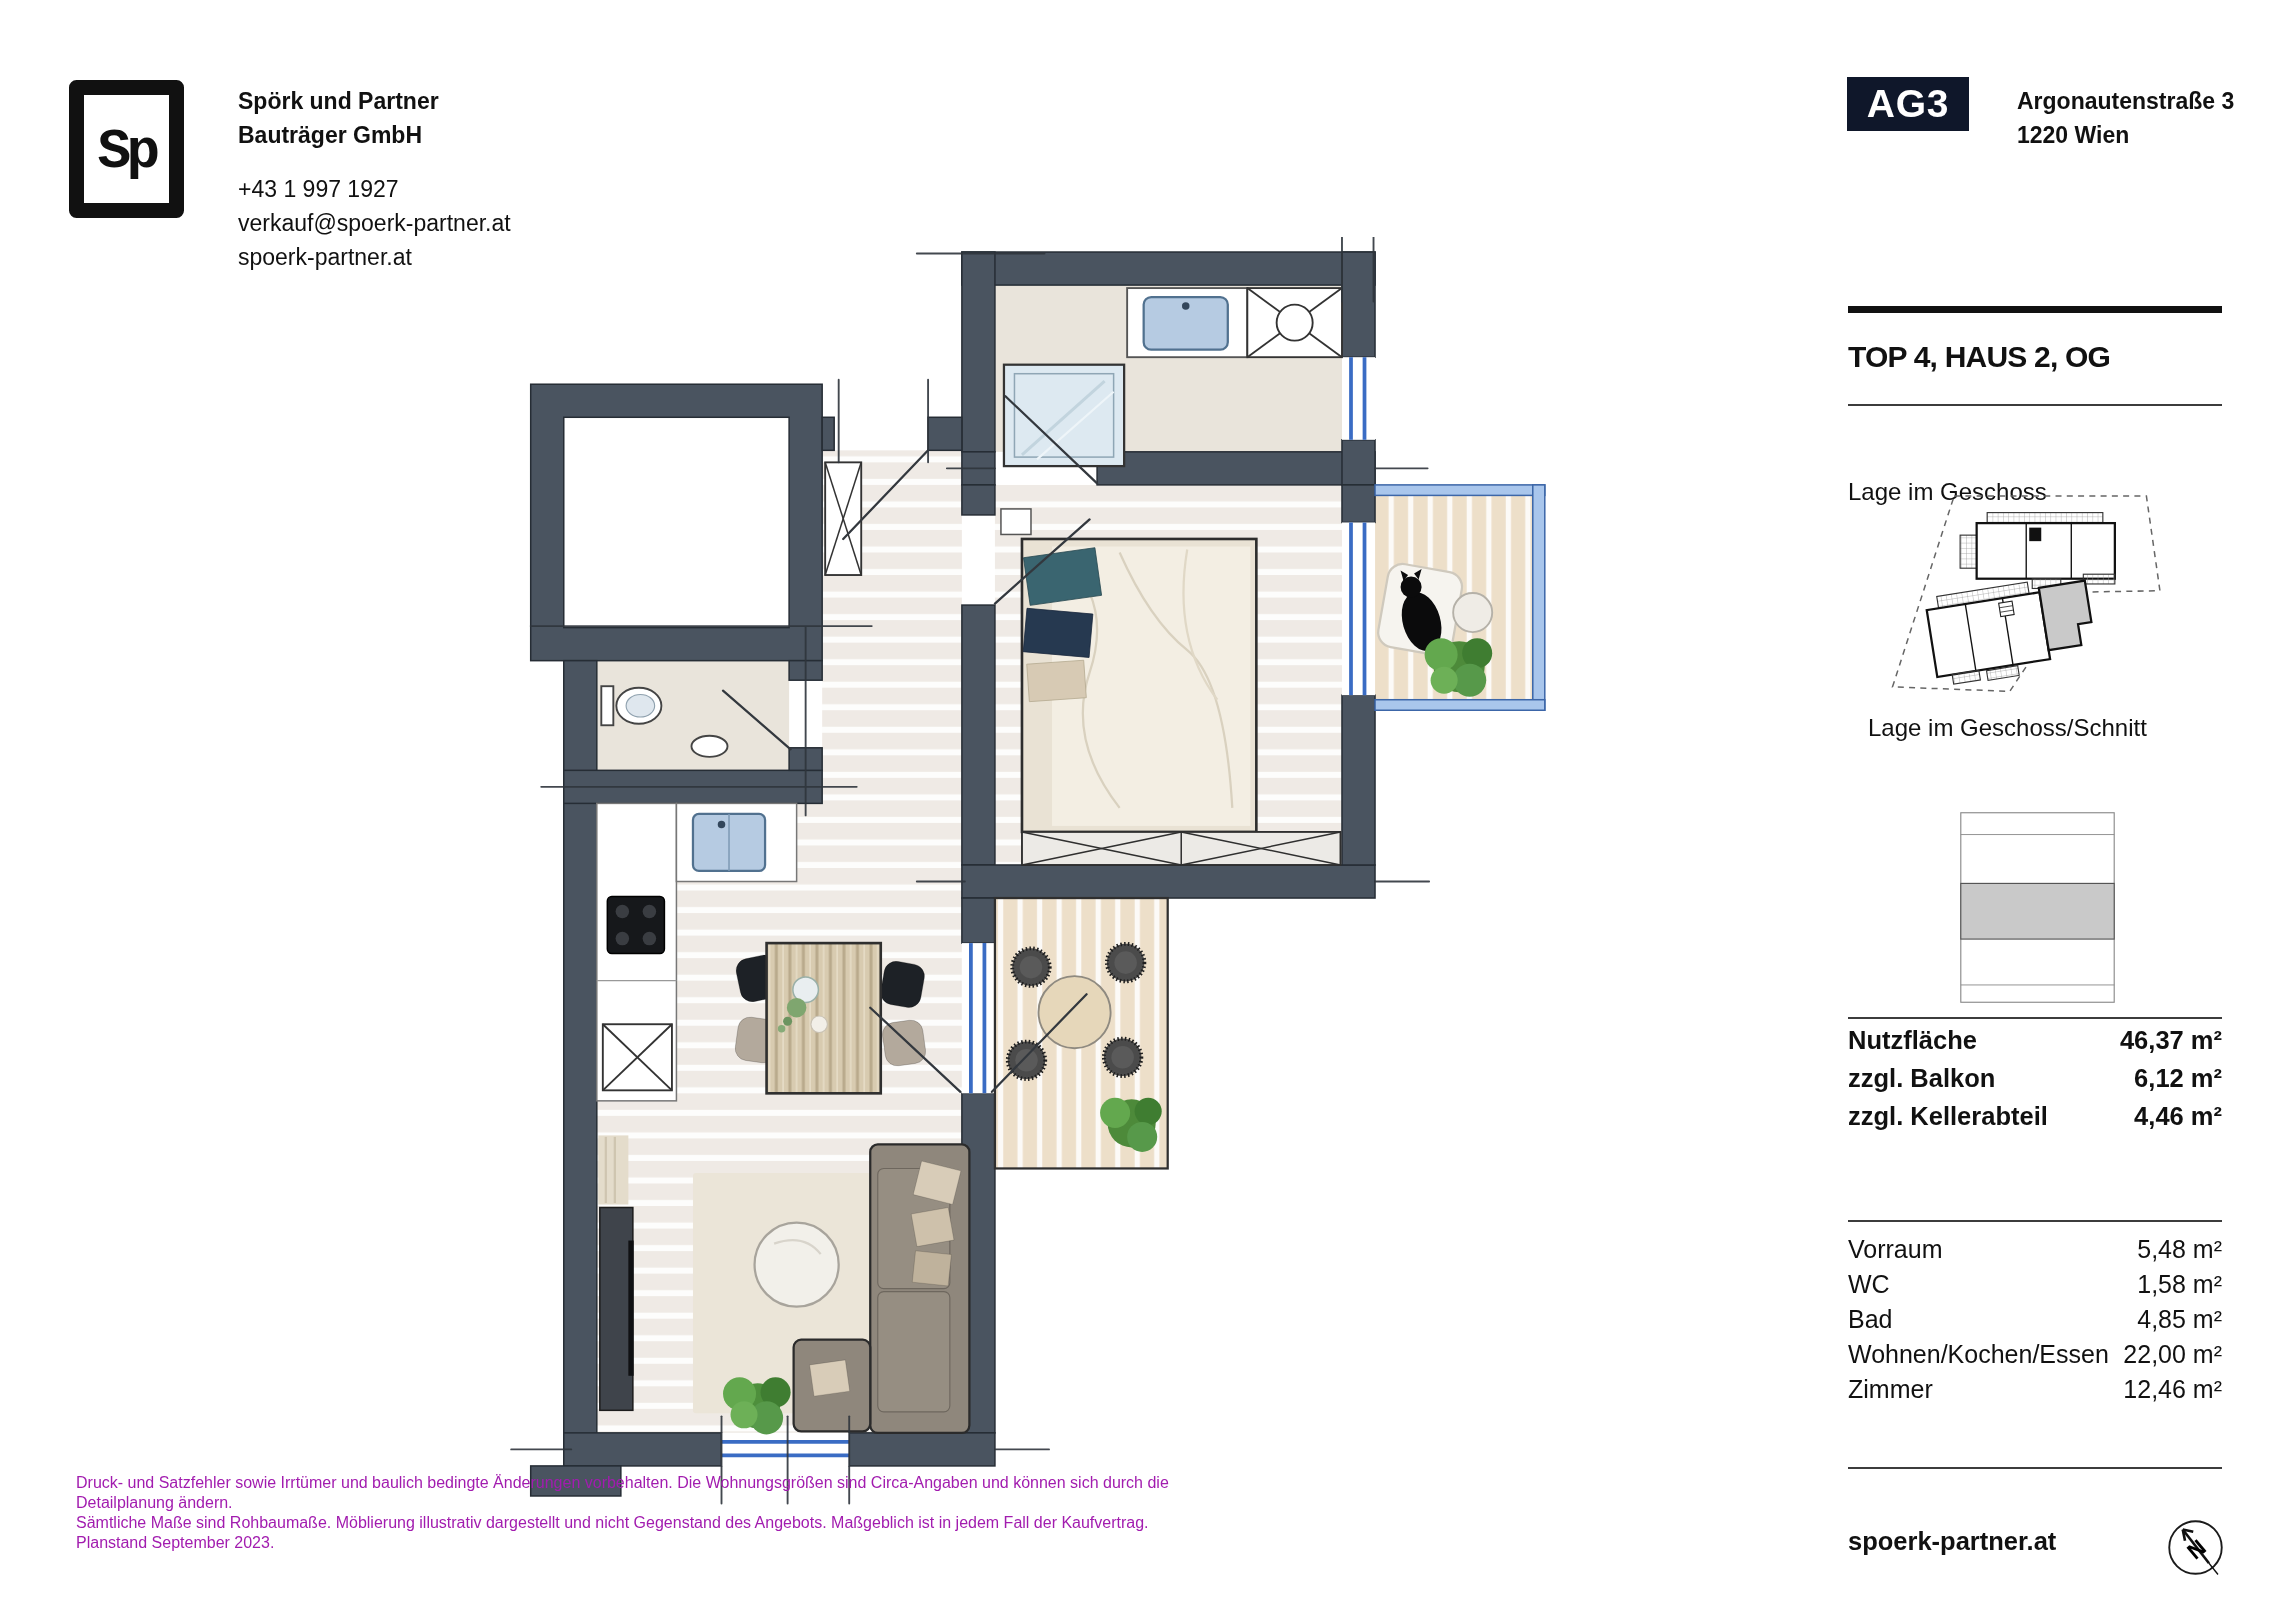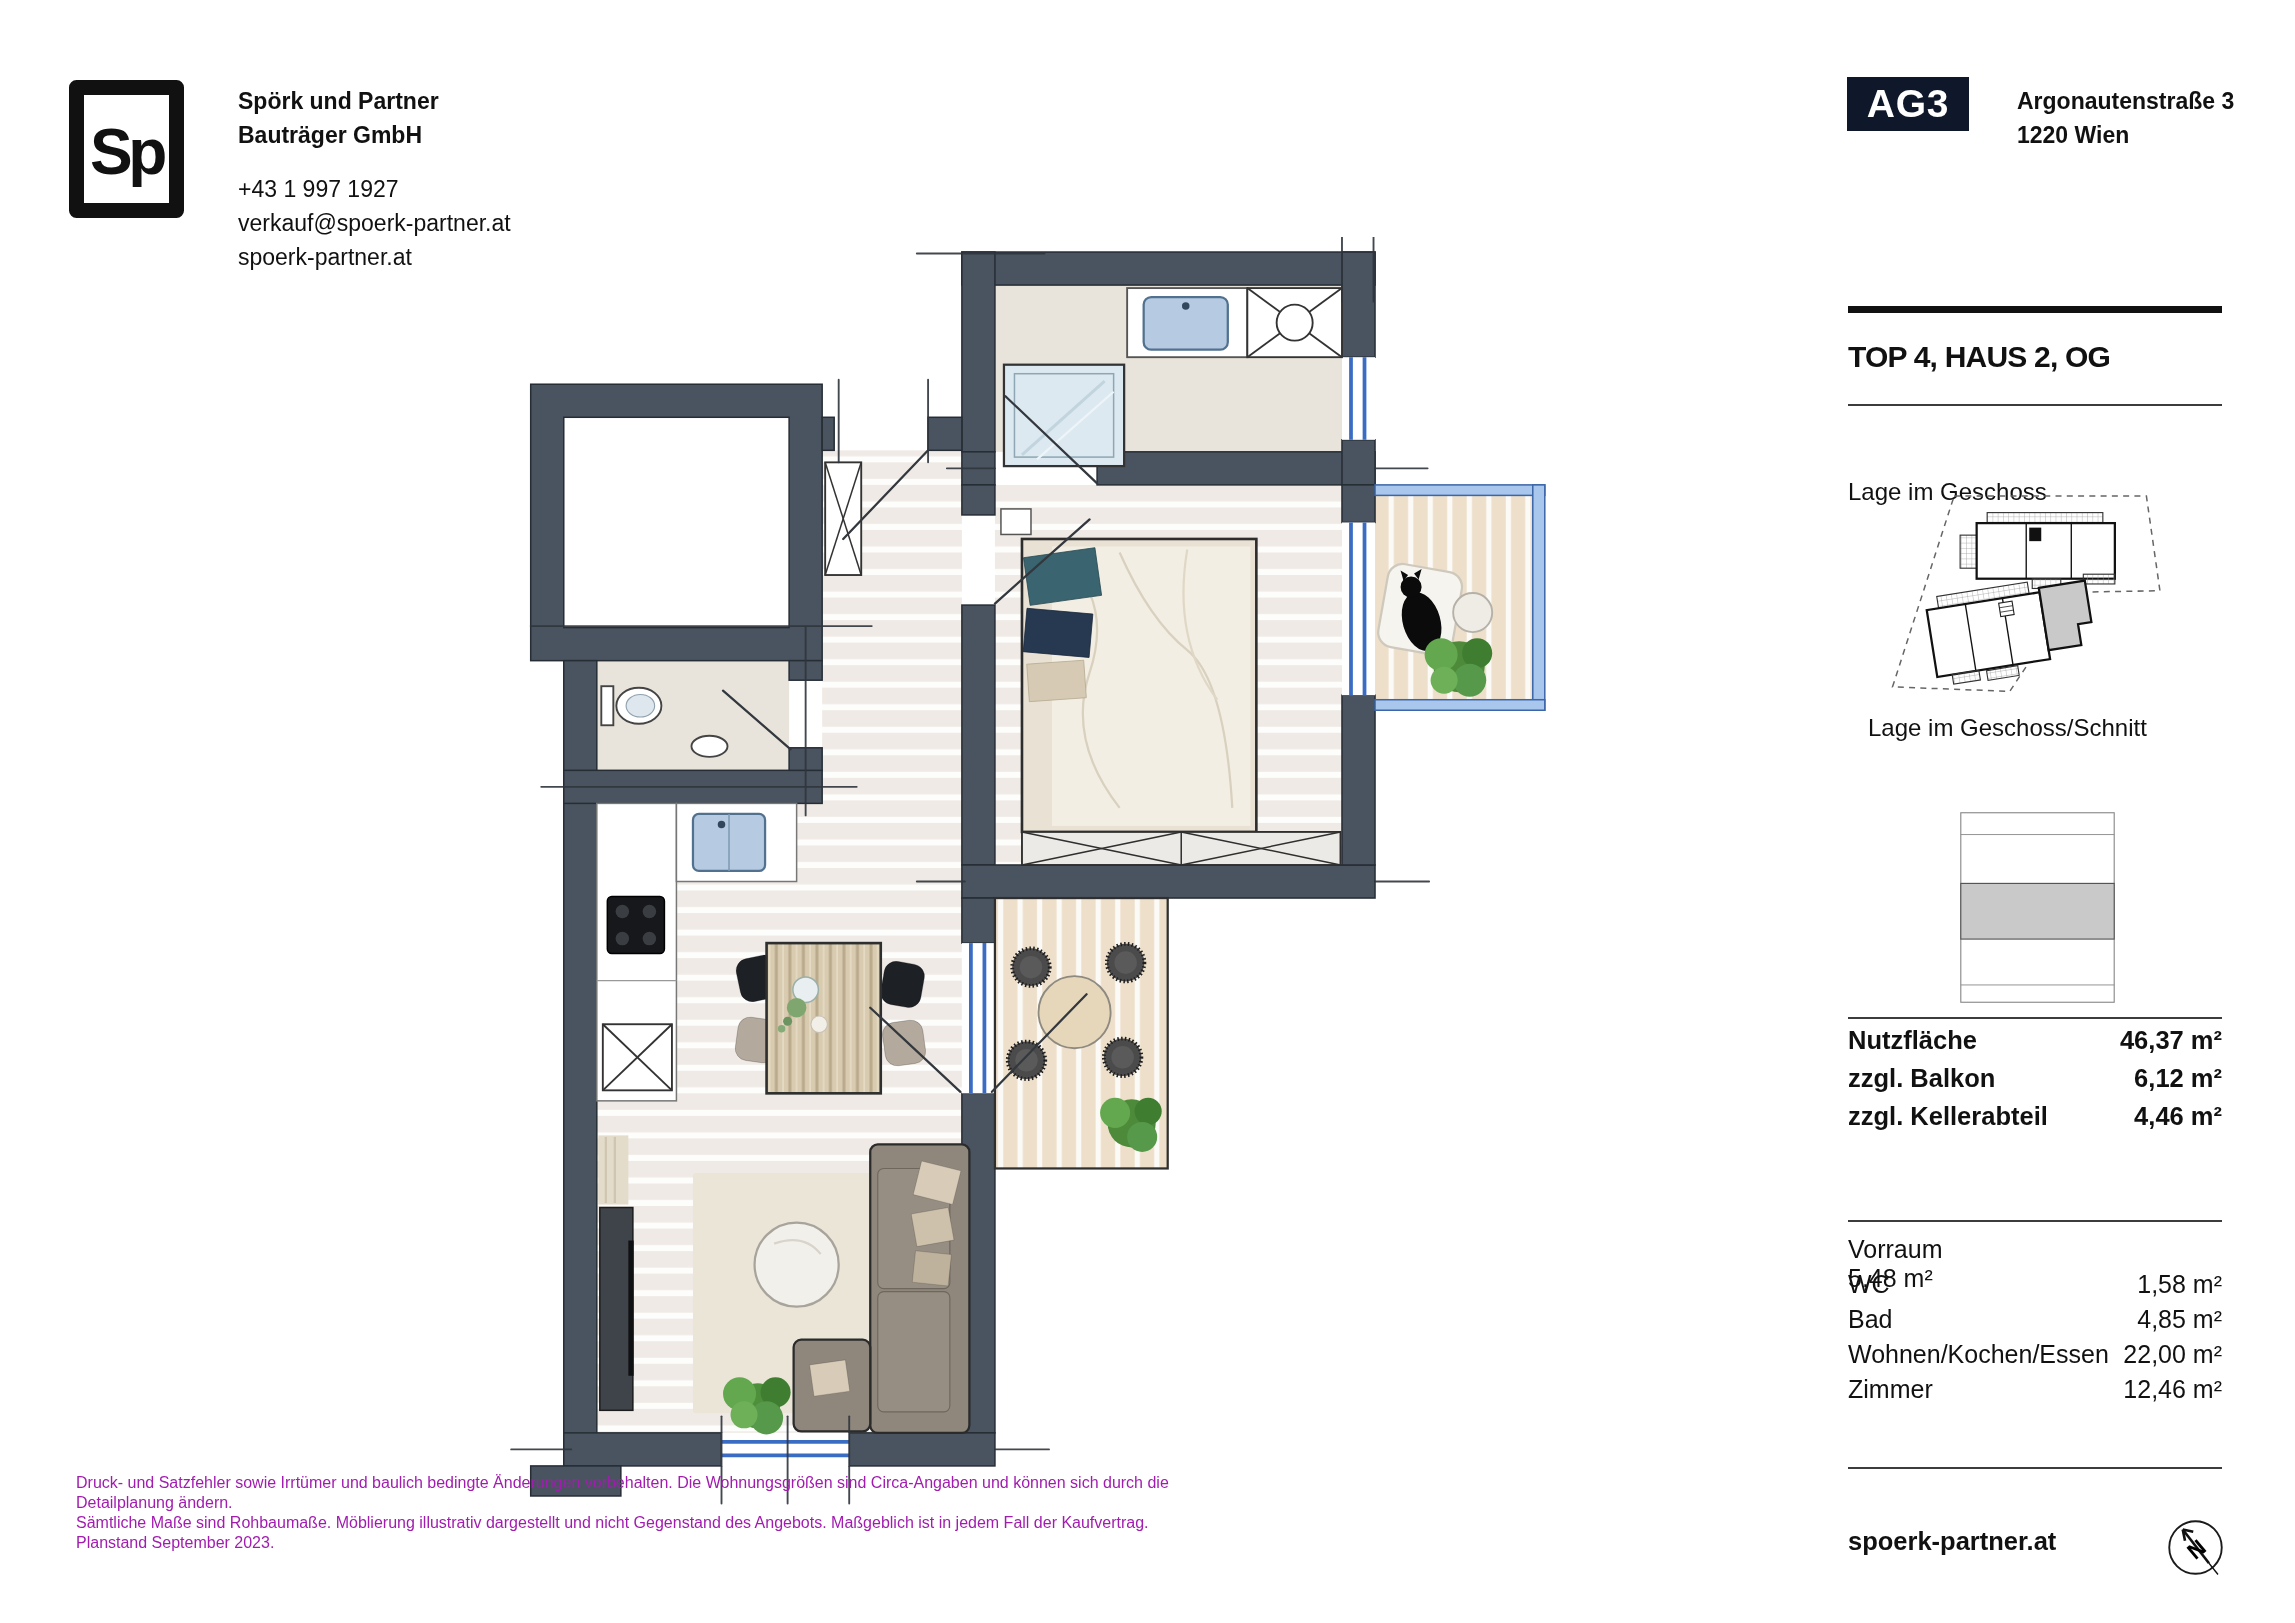--- a/index.html
+++ b/index.html
@@ -3,21 +3,21 @@
 <meta charset="utf-8">
 <style>
   html,body{margin:0;padding:0;background:#fff;}
   .page{position:relative;width:2295px;height:1623px;background:#ffffff;overflow:hidden;
         font-family:"Liberation Sans",sans-serif;color:#111;}
   .abs{position:absolute;}
 
   
   .logo{left:69px;top:80px;width:115px;height:138px;border:15px solid #111;border-radius:7.5px;
         box-sizing:border-box;display:flex;align-items:center;justify-content:center;}
-  .logo span{font-size:64px;font-weight:800;letter-spacing:-4.5px;line-height:1;transform:translateY(3px);}
+  .logo span{font-size:56px;font-weight:800;letter-spacing:-4.5px;line-height:1;transform:translateY(3px);font-family:Liberation Mono, monospace;}
   .company{left:238px;top:84px;font-size:23px;line-height:34px;}
   .company .b{font-weight:700;}
   .company .gap{height:19.5px;}
   .badge{left:1847px;top:77px;width:122px;height:54px;background:#0f172a;color:#fff;
          display:flex;align-items:center;justify-content:center;font-size:39px;font-weight:800;letter-spacing:0.8px;}
   .address{left:2017px;top:84px;font-size:23px;line-height:34px;font-weight:700;}
 
   
   .rule-thick{left:1848px;top:306px;width:374px;height:6.8px;background:#111;}
   .rule{width:374px;height:2.3px;background:#3c3c3c;left:1848px;}
@@ -382,21 +382,21 @@
     </div>
     <div class="row b" style="height:38px;">
       <span>zzgl. Kellerabteil</span>
       <span>4,46 m²</span>
     </div>
   </div>
 
   <div class="abs rule" style="top:1220px;"></div>
 
   <div class="abs tbl" style="top:1235px;">
-    <div class="row" style="height:35px;flex-direction:column;">
+    <div class="row" style="height:35px;">
       <span>Vorraum</span>
       <span>5,48 m²</span>
     </div>
     <div class="row" style="height:35px;">
       <span>WC</span>
       <span>1,58 m²</span>
     </div>
     <div class="row" style="height:35px;">
       <span>Bad</span>
       <span>4,85 m²</span>

